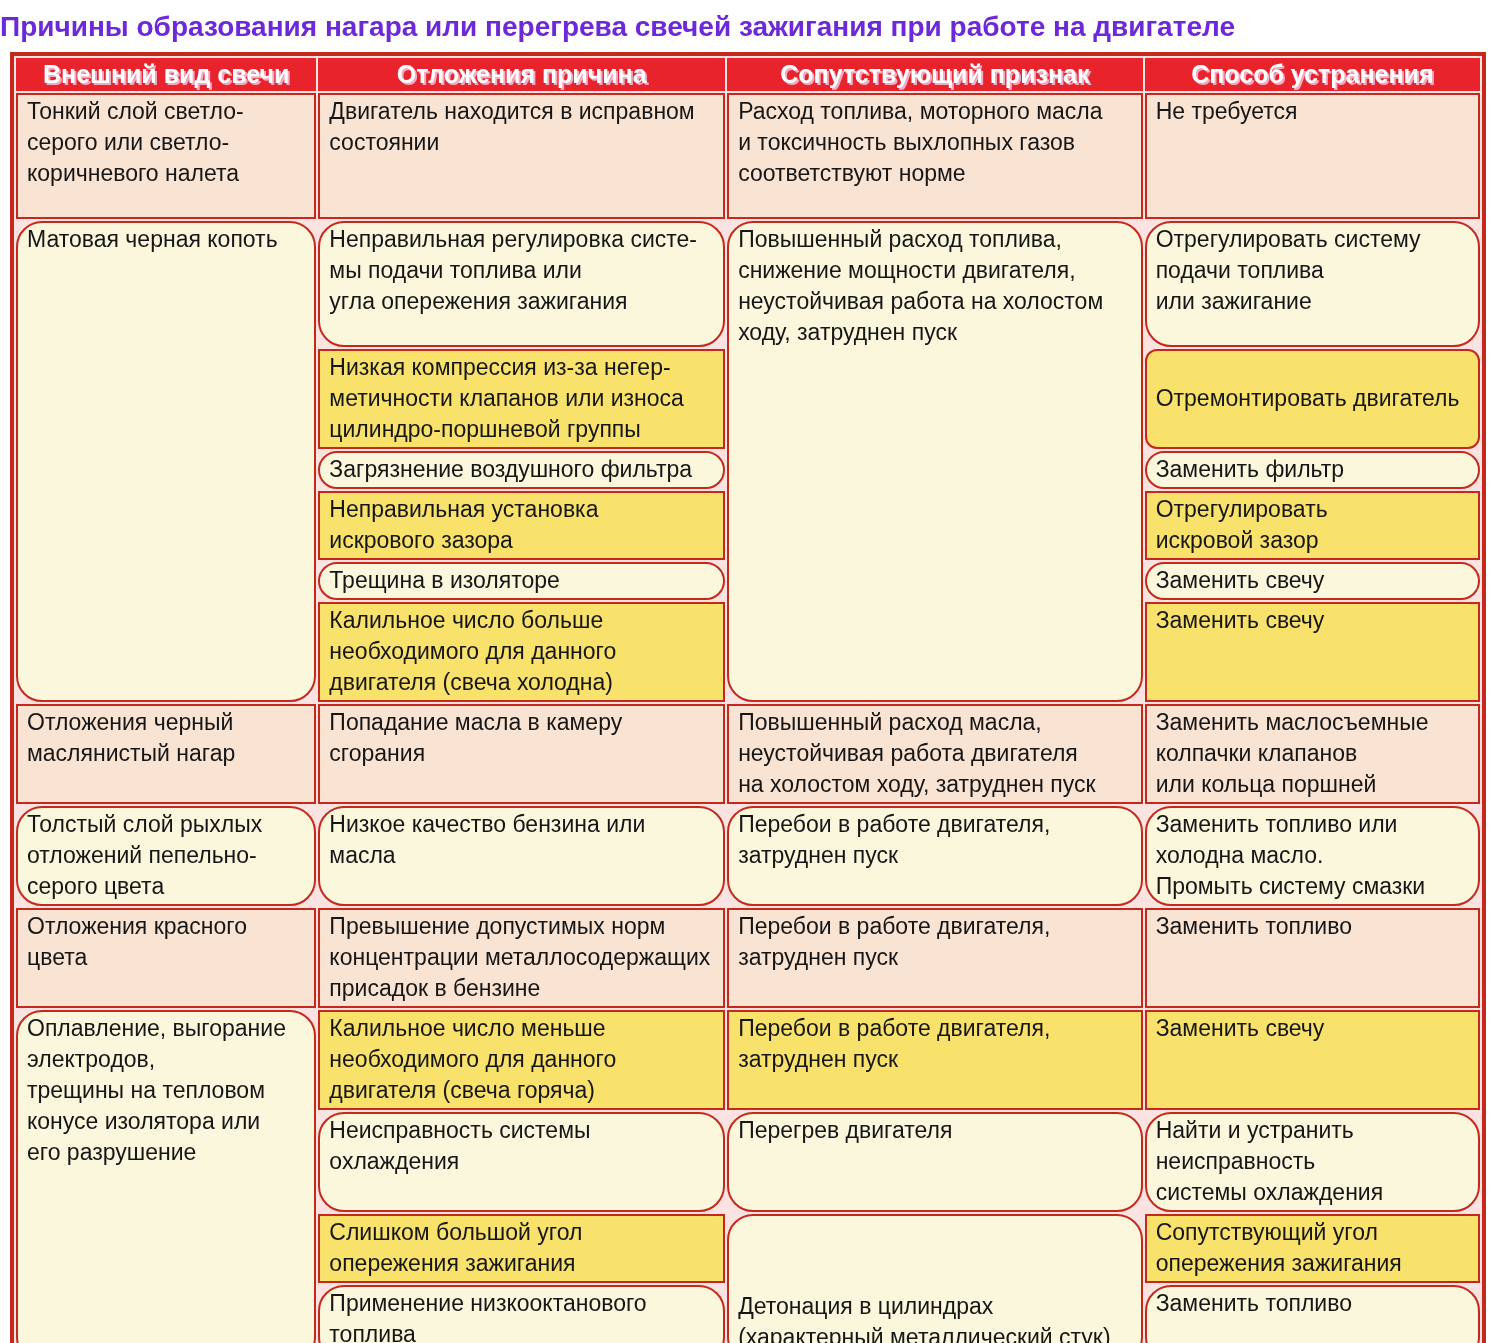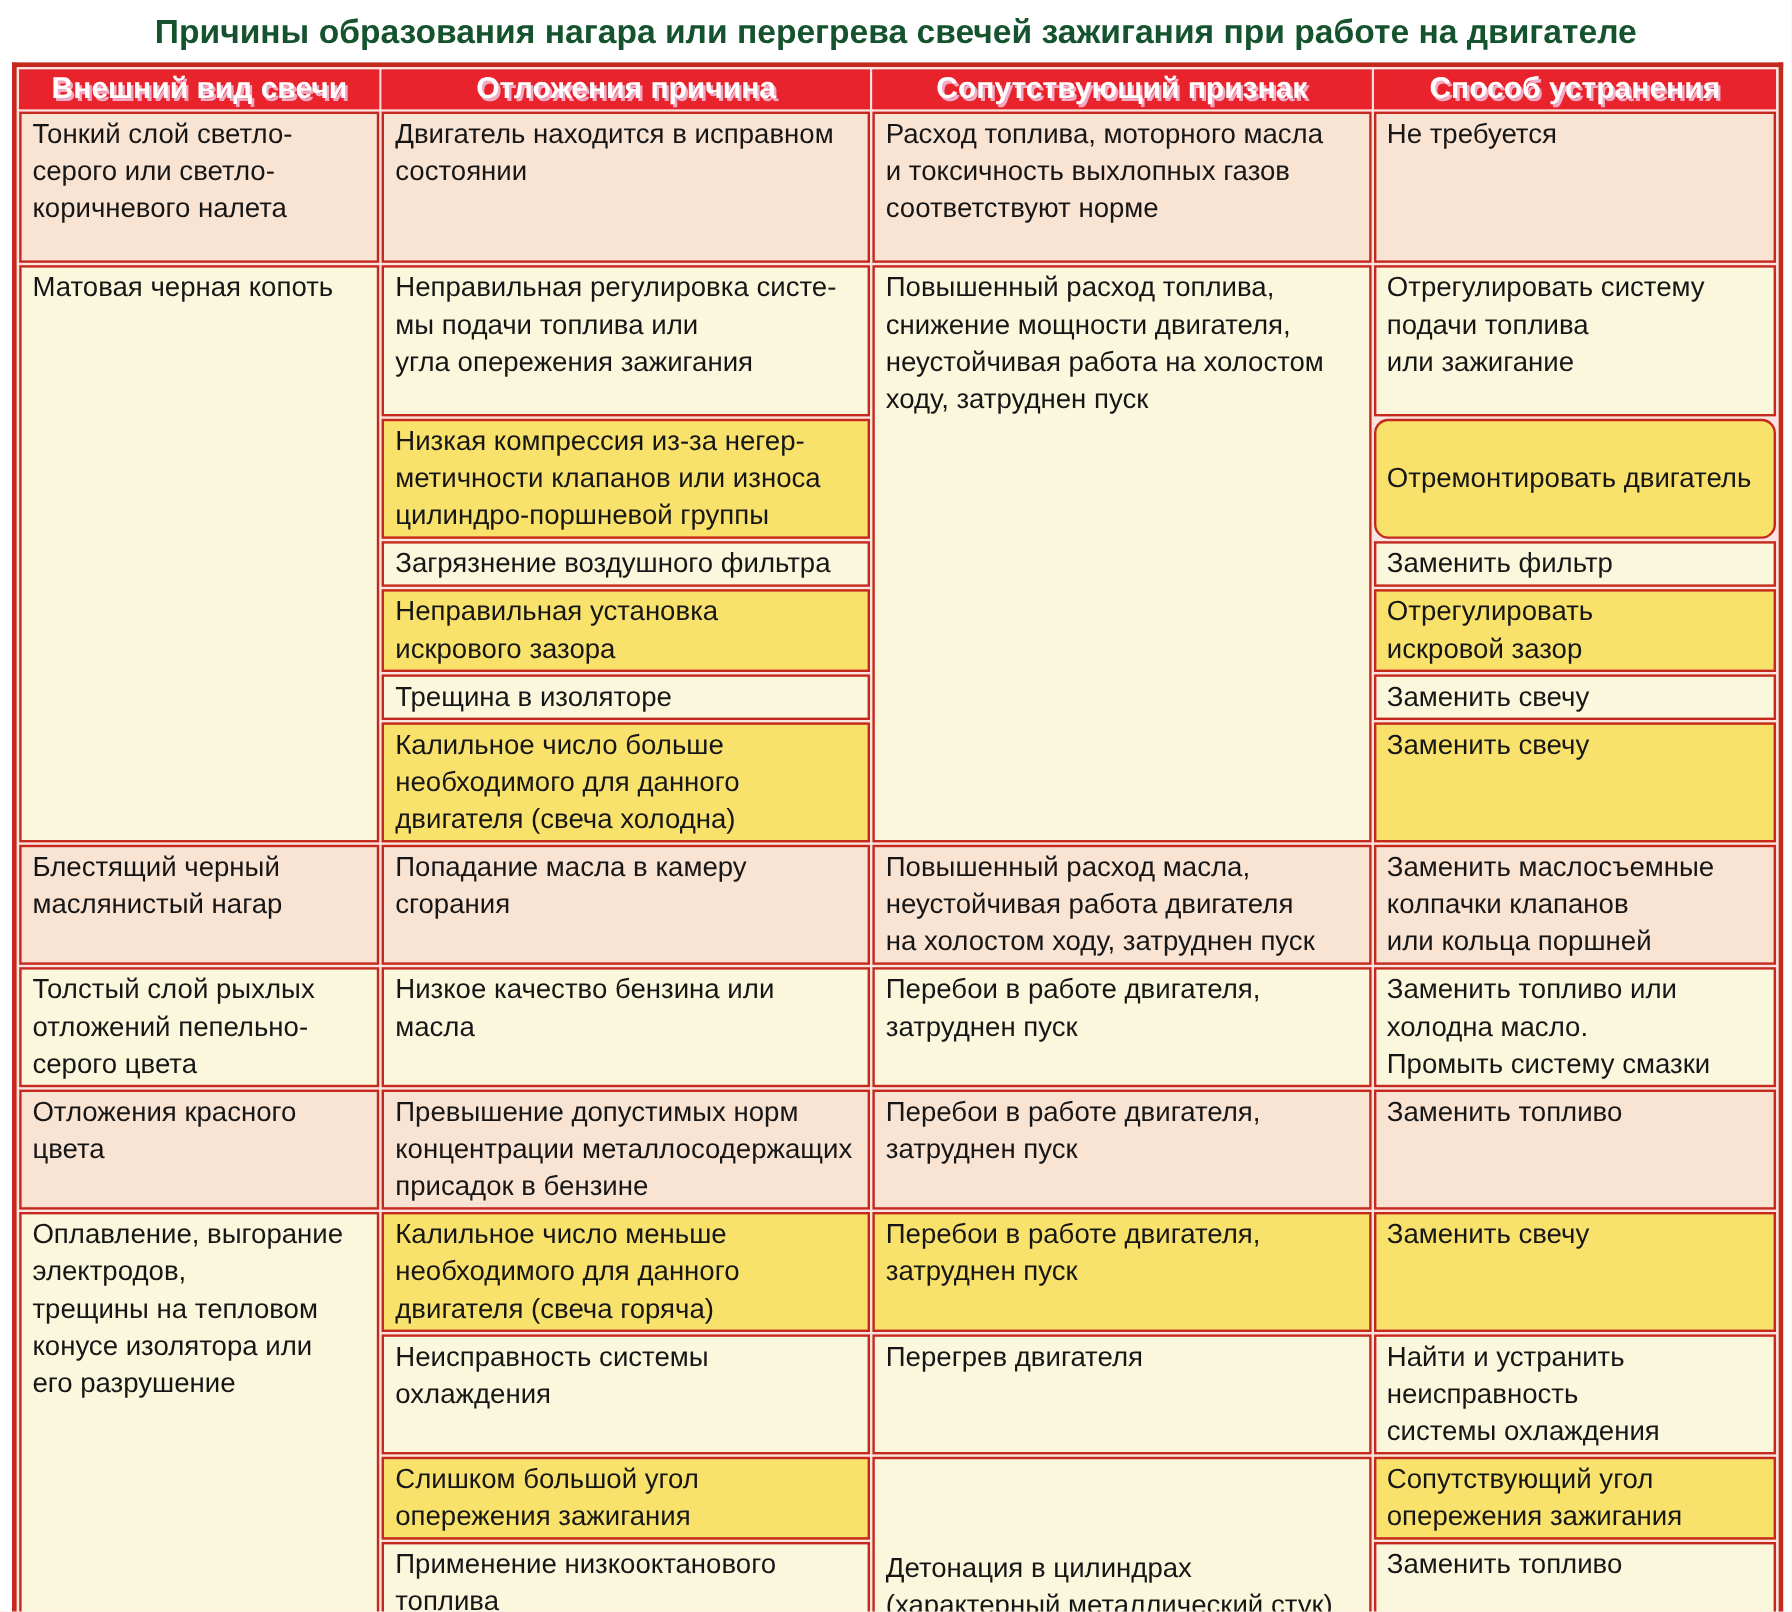--- a/index.html
+++ b/index.html
@@ -14,22 +14,22 @@
     --text:#161616;
   }
   *{box-sizing:border-box;}
   html,body{margin:0;padding:0;}
   body{
     width:1493px;height:1343px;background:#ffffff;
     font-family:"Liberation Sans", sans-serif;color:var(--text);
     overflow:hidden;
   }
   .title{
-    padding-top:11px;text-align:center;
-    font-size:28px;font-weight:bold;color:#14532d;
+    padding-top:11px;text-align:left;
+    font-size:28px;font-weight:bold;color:#6d28d9;
   }
   .tablewrap{
     margin:9px 7px 0 10px;
     border:4px solid var(--grid_red);
     border-bottom:9px solid var(--dark_bottom);
     background:var(--seam_pink);
   }
   table{
     width:100%;table-layout:fixed;
     border-collapse:separate;border-spacing:2px;
@@ -44,21 +44,21 @@
   }
   td{
     border:2px solid var(--grid_red);
     vertical-align:top;
     font-size:23px;line-height:31px;
     padding:1px 6px 2px 9px;
     white-space:pre-line;
     overflow:hidden;
   }
   .bg-pink{background:var(--pink);}
-  .bg-cream{background:var(--cream);}
+  .bg-cream{background:var(--cream);border-radius:26px;}
   .bg-yellow{background:var(--yellow);margin-top:16px;}
   .v-mid{vertical-align:middle;border-radius:12px;}
   .v-bot{vertical-align:bottom;padding-bottom:8px;}
 </style>
 </head>
 <body>
 
 <div class="title">Причины образования нагара или перегрева свечей зажигания при работе на двигателе</div>
 
 <div class="tablewrap">
@@ -125,21 +125,21 @@
         <td class="bg-cream">Заменить свечу</td>
       </tr>
       <tr style="height:96px">
         <td class="bg-yellow">Калильное число больше
 необходимого для данного
 двигателя (свеча холодна)</td>
         <td class="bg-yellow">Заменить свечу</td>
       </tr>
 
       <tr style="height:96px">
-        <td class="bg-pink">Блестящий черный
+        <td class="bg-pink">Отложения черный
 маслянистый нагар</td>
         <td class="bg-pink">Попадание масла в камеру
 сгорания</td>
         <td class="bg-pink">Повышенный расход масла,
 неустойчивая работа двигателя
 на холостом ходу, затруднен пуск</td>
         <td class="bg-pink">Заменить маслосъемные
 колпачки клапанов
 или кольца поршней</td>
       </tr>

